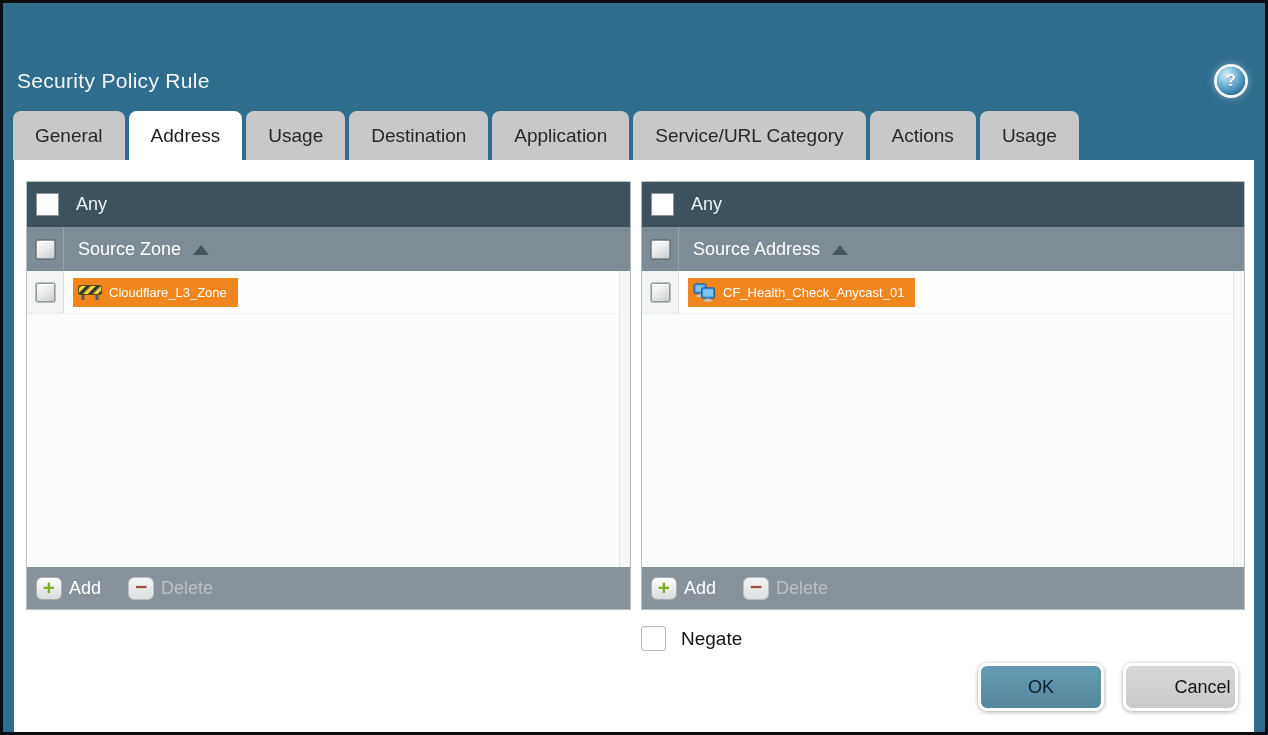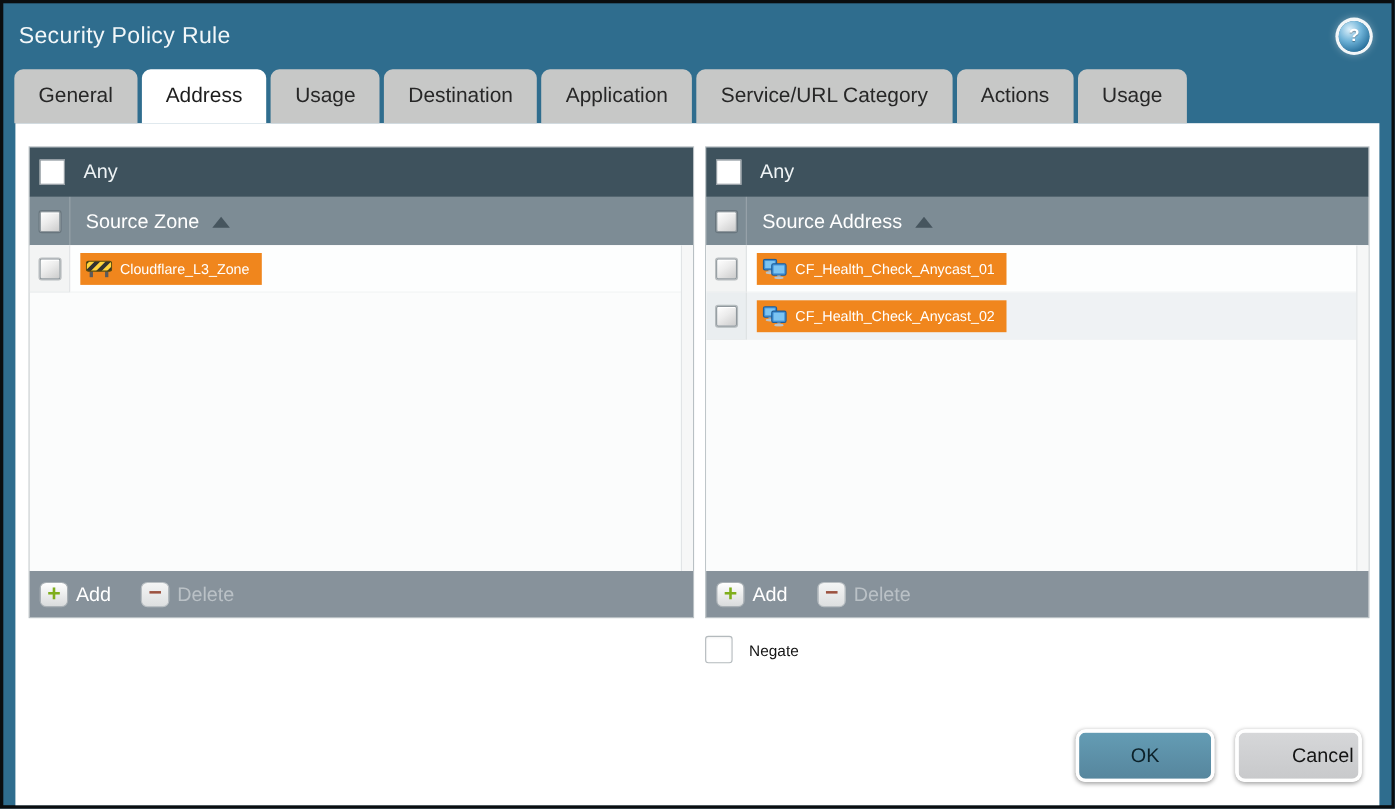--- a/index.html
+++ b/index.html
@@ -4,21 +4,21 @@
 <style>
   * { margin:0; padding:0; box-sizing:border-box; }
   html,body { width:1268px; height:735px; background:#0a0d0f; font-family:"Liberation Sans", sans-serif; }
 
   .frame {
     position:relative; width:1268px; height:735px;
     border:3px solid #0a0d0f; background:#2f6d8e; overflow:hidden;
   }
 
   
-  .titlebar { height:60px; display:flex; align-items:center; justify-content:space-between; padding:0 15px 0 14px; }
+  .titlebar { height:60px; display:flex; align-items:center; justify-content:space-between; padding:0 15px 0 14px;margin-top:48px; }
   .dialog-title { color:#f2f7f9; font-size:21px; letter-spacing:.3px; }
   .help { width:28px; height:28px; border-radius:50%;
     background: radial-gradient(circle at 35% 28%, #dcf0fb 0%, #6fb3d8 40%, #1c6592 85%);
     box-shadow: 0 0 0 3px rgba(255,255,255,.92), 0 0 8px 2px rgba(255,255,255,.45);
     display:flex; align-items:center; justify-content:center; cursor:pointer; margin-right:5px; }
   .help span { color:#ffffff; font-size:16px; font-weight:bold; text-shadow:0 1px 1px rgba(0,0,0,.35); }
 
   
   .tabstrip { display:flex; gap:4px; padding-left:10px; height:49px; align-items:flex-end; }
   .tab { height:49px; line-height:50px; padding:0 22px; background:#c7c8c7; color:#272727;
@@ -65,21 +65,21 @@
   .chip-btn { width:26px; height:23px; border-radius:6px; border:1px solid #a9b0b5;
     background:linear-gradient(#ffffff,#d9dbdc); display:flex; align-items:center; justify-content:center; }
   .plus  { color:#7fae1c; font-size:21px; font-weight:bold; line-height:1; margin-top:-2px; }
   .minus { color:#9c5240; font-size:21px; font-weight:bold; line-height:1; margin-top:-3px; }
   .footer-btn.disabled { color:#bac1c6; cursor:default; }
   .footer-btn.disabled .chip-btn { background:linear-gradient(#f4f5f5,#dddfe0); border-color:#b9bfc3; }
 
   .negate-row { margin-top:16px; display:flex; align-items:center; }
   .negate-cb { width:25px; height:25px; background:#ffffff; border:1px solid #b4babd; border-radius:3px;
     box-shadow: inset 0 1px 2px rgba(0,0,0,.06); cursor:pointer; }
-  .negate-label { font-size:14px; color:#141414; margin-left:15px; }
+  .negate-label { font-size:19px; color:#141414; margin-left:15px; }
 
   
   .dialog-actions { position:absolute; right:27px; bottom:21px; display:flex; gap:19px; }
   .btn { height:48px; border:3px solid #ffffff; border-radius:9px; font-size:18px;
     display:flex; align-items:center; justify-content:center; cursor:pointer;
     box-shadow:0 1px 4px rgba(0,0,0,.35); }
   .btn-ok { width:126px; background:linear-gradient(#649cb4,#56869d); color:#0c2129; }
   .btn-cancel { width:115px; background:linear-gradient(#d6d7d9,#c8c9cb); color:#141414;padding-left:44px; }
 </style>
 </head>
@@ -192,42 +192,20 @@
                       <rect x="8.6" y="4.8" width="13" height="10.4" rx="1.5" fill="#3f8fd4" stroke="#1f5d96"></rect>
                       <rect x="10.2" y="6.3" width="9.8" height="7.2" fill="#7cc4f2"></rect>
                       <rect x="13.6" y="15.2" width="3" height="1.8" fill="#9aa4ad"></rect>
                       <ellipse cx="15.1" cy="17.6" rx="4.2" ry="1.3" fill="#b9c2c9"></ellipse>
                     </svg>
                   </span>
                   <span>CF_Health_Check_Anycast_01</span>
                 </span>
               </div>
             </div>
-            <div class="row alt">
-              <div class="row-cb-cell">
-                <div class="cb3d"></div>
-              </div>
-              <div class="row-main">
-                <span class="chip">
-                  <span class="icon">
-                    <svg width="23" height="19" viewBox="0 0 23 19">
-                      <rect x="1" y="0.8" width="12" height="9.6" rx="1.5" fill="#3f8fd4" stroke="#1f5d96"></rect>
-                      <rect x="2.6" y="2.3" width="8.8" height="6.4" fill="#7cc4f2"></rect>
-                      <rect x="5.6" y="10.4" width="3" height="2" fill="#9aa4ad"></rect>
-                      <ellipse cx="7.1" cy="13" rx="4" ry="1.3" fill="#b9c2c9"></ellipse>
-                      <rect x="8.6" y="4.8" width="13" height="10.4" rx="1.5" fill="#3f8fd4" stroke="#1f5d96"></rect>
-                      <rect x="10.2" y="6.3" width="9.8" height="7.2" fill="#7cc4f2"></rect>
-                      <rect x="13.6" y="15.2" width="3" height="1.8" fill="#9aa4ad"></rect>
-                      <ellipse cx="15.1" cy="17.6" rx="4.2" ry="1.3" fill="#b9c2c9"></ellipse>
-                    </svg>
-                  </span>
-                  <span>CF_Health_Check_Anycast_02</span>
-                </span>
-              </div>
-            </div>
           </div>
           <div class="panel-footer">
             <div class="footer-btn">
               <span class="chip-btn">
                   <span class="plus">+</span>
                 </span>
               <span>Add</span>
             </div>
             <div class="footer-btn disabled">
               <span class="chip-btn">

